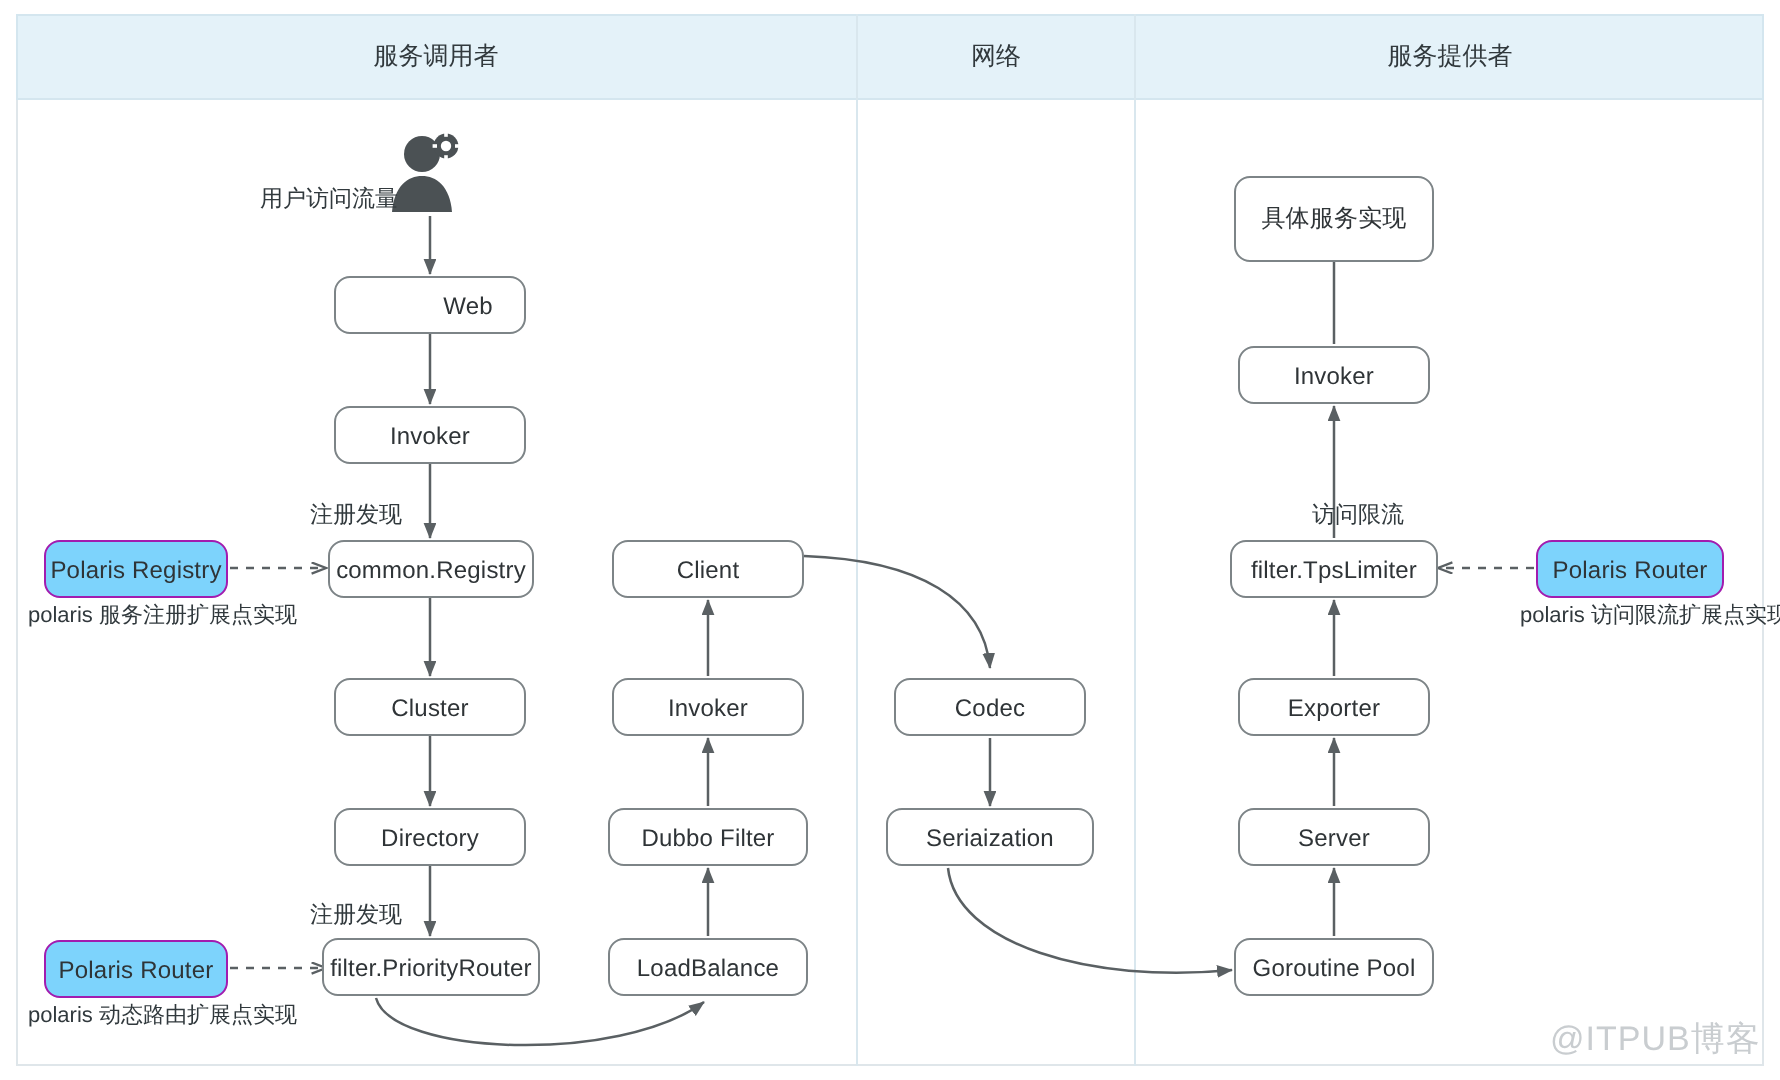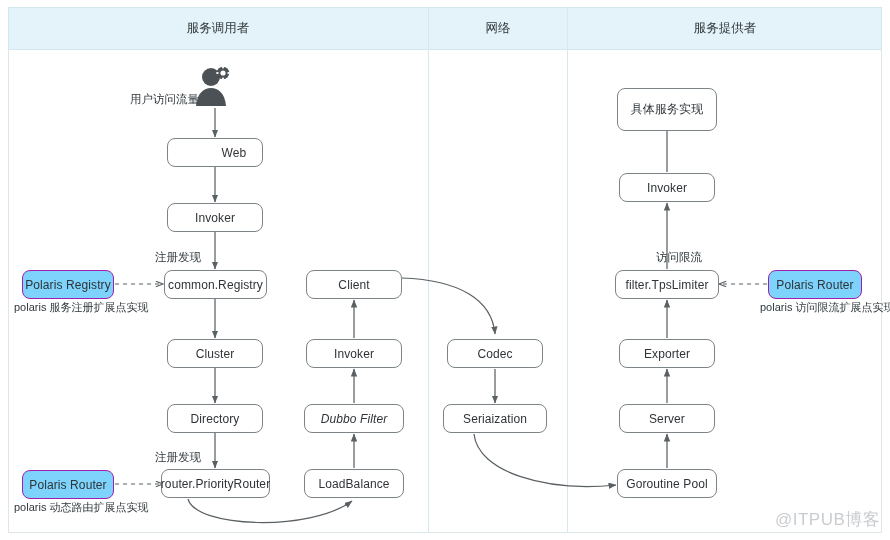--- a/index.html
+++ b/index.html
@@ -200,31 +200,31 @@
   <div class="node" style="left:167px; top:138px; width:96px; height:29px;padding-left:38px;">Web</div>
 
   <div class="node" style="left:167px; top:203px; width:96px; height:29px;">Invoker</div>
 
   <div class="node" style="left:164px; top:270px; width:103px; height:29px;">common.Registry</div>
 
   <div class="node" style="left:167px; top:404px; width:96px; height:29px;">Directory</div>
 
   <div class="node" style="left:167px; top:339px; width:96px; height:29px;">Cluster</div>
 
-  <div class="node" style="left:161px; top:469px; width:109px; height:29px;">router.PriorityRouter</div>
+  <div class="node" style="left:161px; top:469px; width:109px; height:29px;">filter.PriorityRouter</div>
 
   <div class="node ext" style="left:22px; top:270px; width:92px; height:29px;">Polaris Registry</div>
 
   <div class="node ext" style="left:22px; top:470px; width:92px; height:29px;">Polaris Router</div>
 
   <div class="node" style="left:306px; top:270px; width:96px; height:29px;">Client</div>
 
   <div class="node" style="left:306px; top:339px; width:96px; height:29px;">Invoker</div>
 
-  <div class="node" style="left:304px; top:404px; width:100px; height:29px;font-style:italic;">Dubbo Filter</div>
+  <div class="node" style="left:304px; top:404px; width:100px; height:29px;">Dubbo Filter</div>
 
   <div class="node" style="left:304px; top:469px; width:100px; height:29px;">LoadBalance</div>
 
   <div class="node" style="left:447px; top:339px; width:96px; height:29px;">Codec</div>
 
   <div class="node" style="left:443px; top:404px; width:104px; height:29px;">Seriaization</div>
 
   <div class="node" style="left:617px; top:88px; width:100px; height:43px;">具体服务实现</div>
 
   <div class="node" style="left:619px; top:173px; width:96px; height:29px;">Invoker</div>

